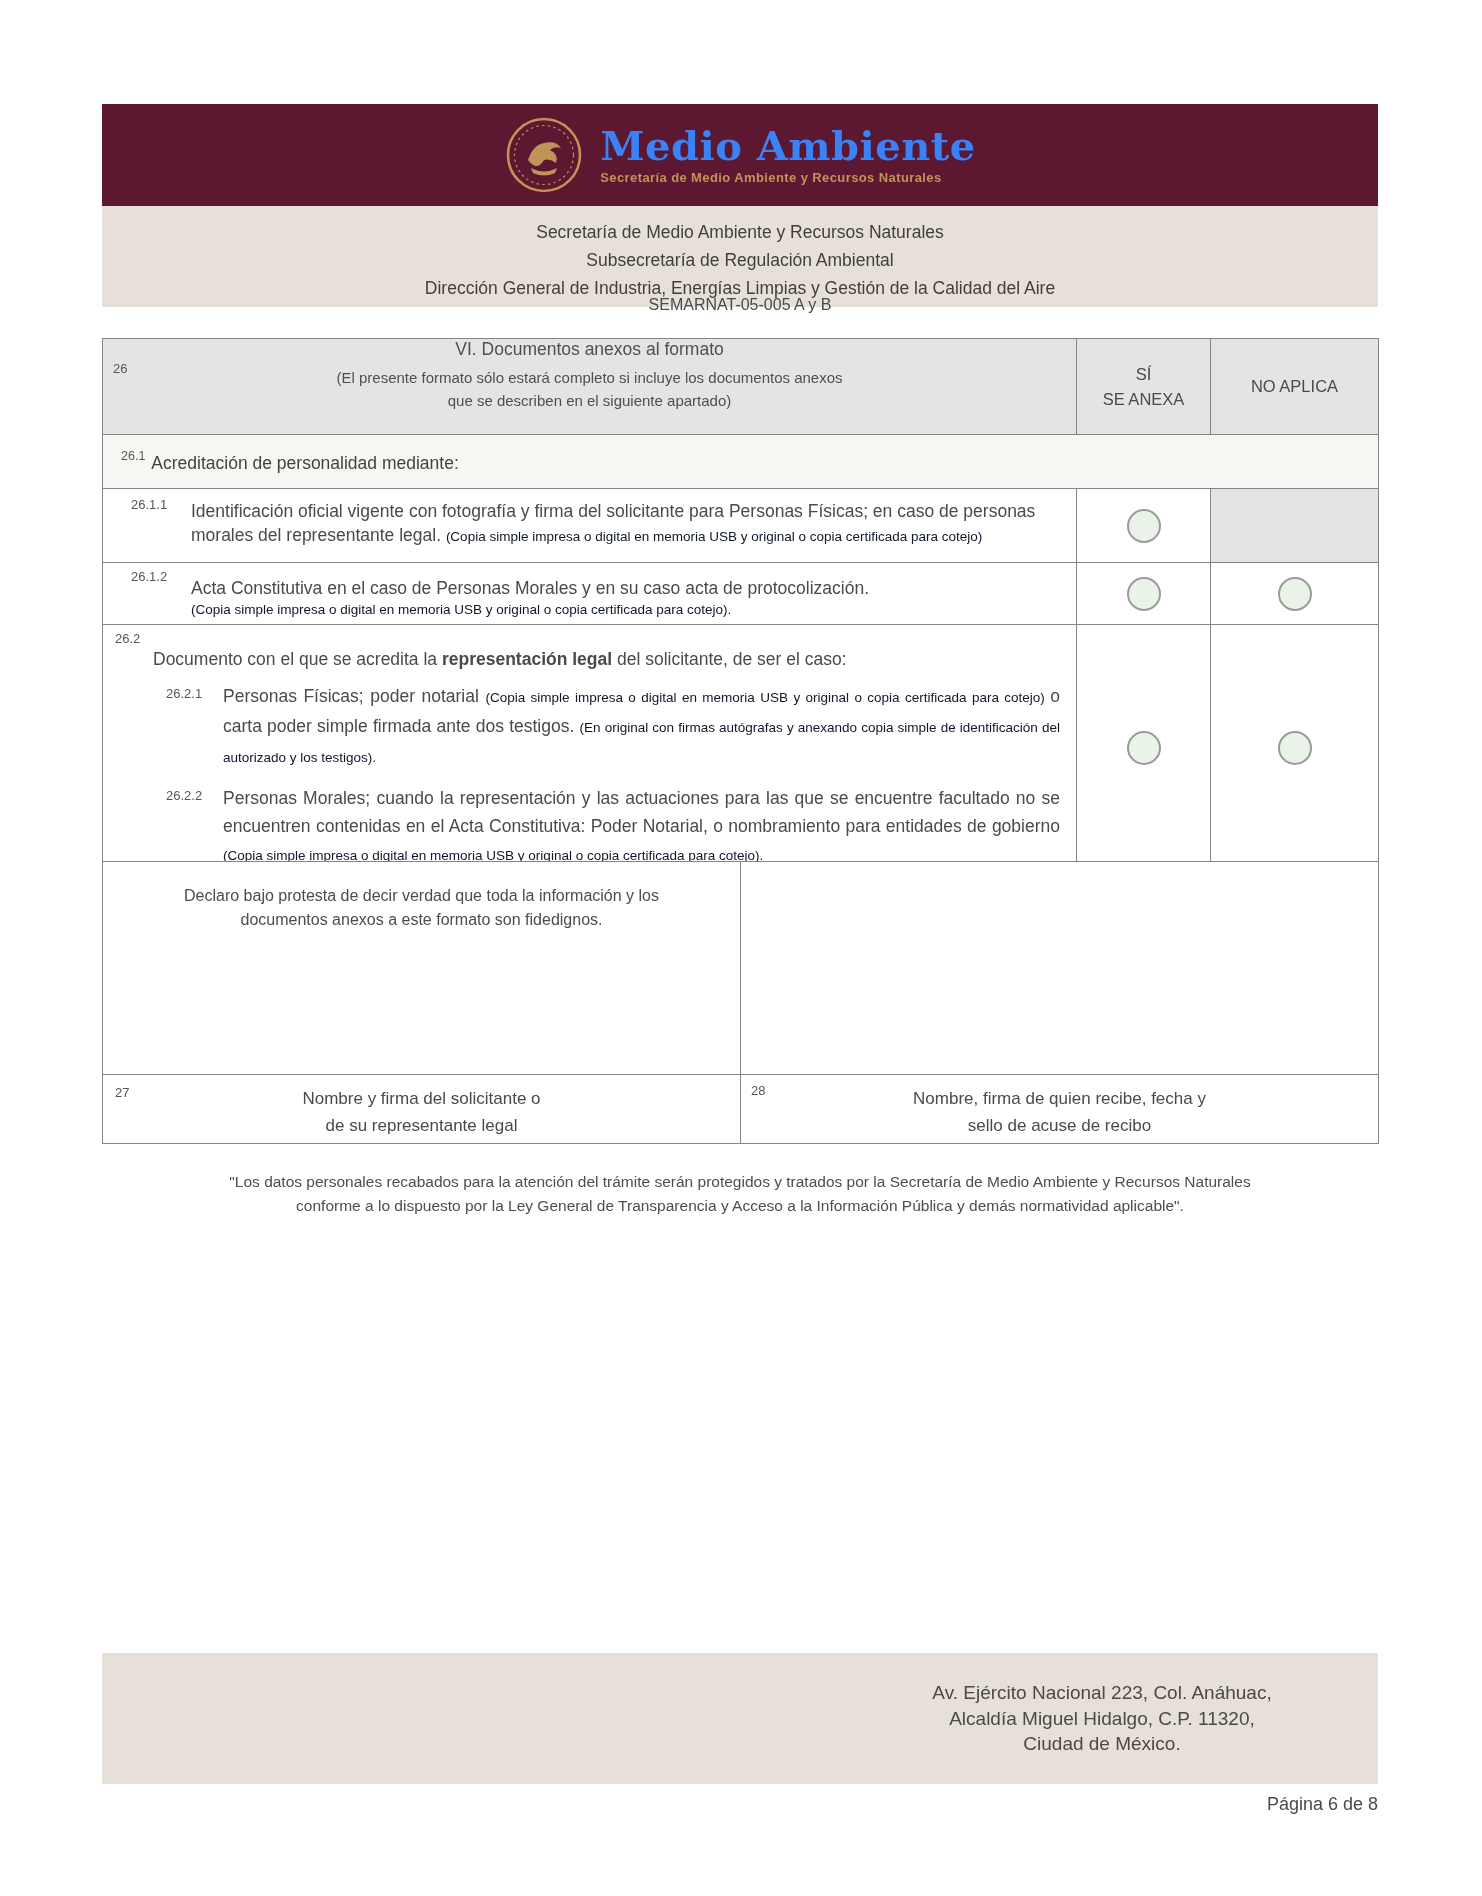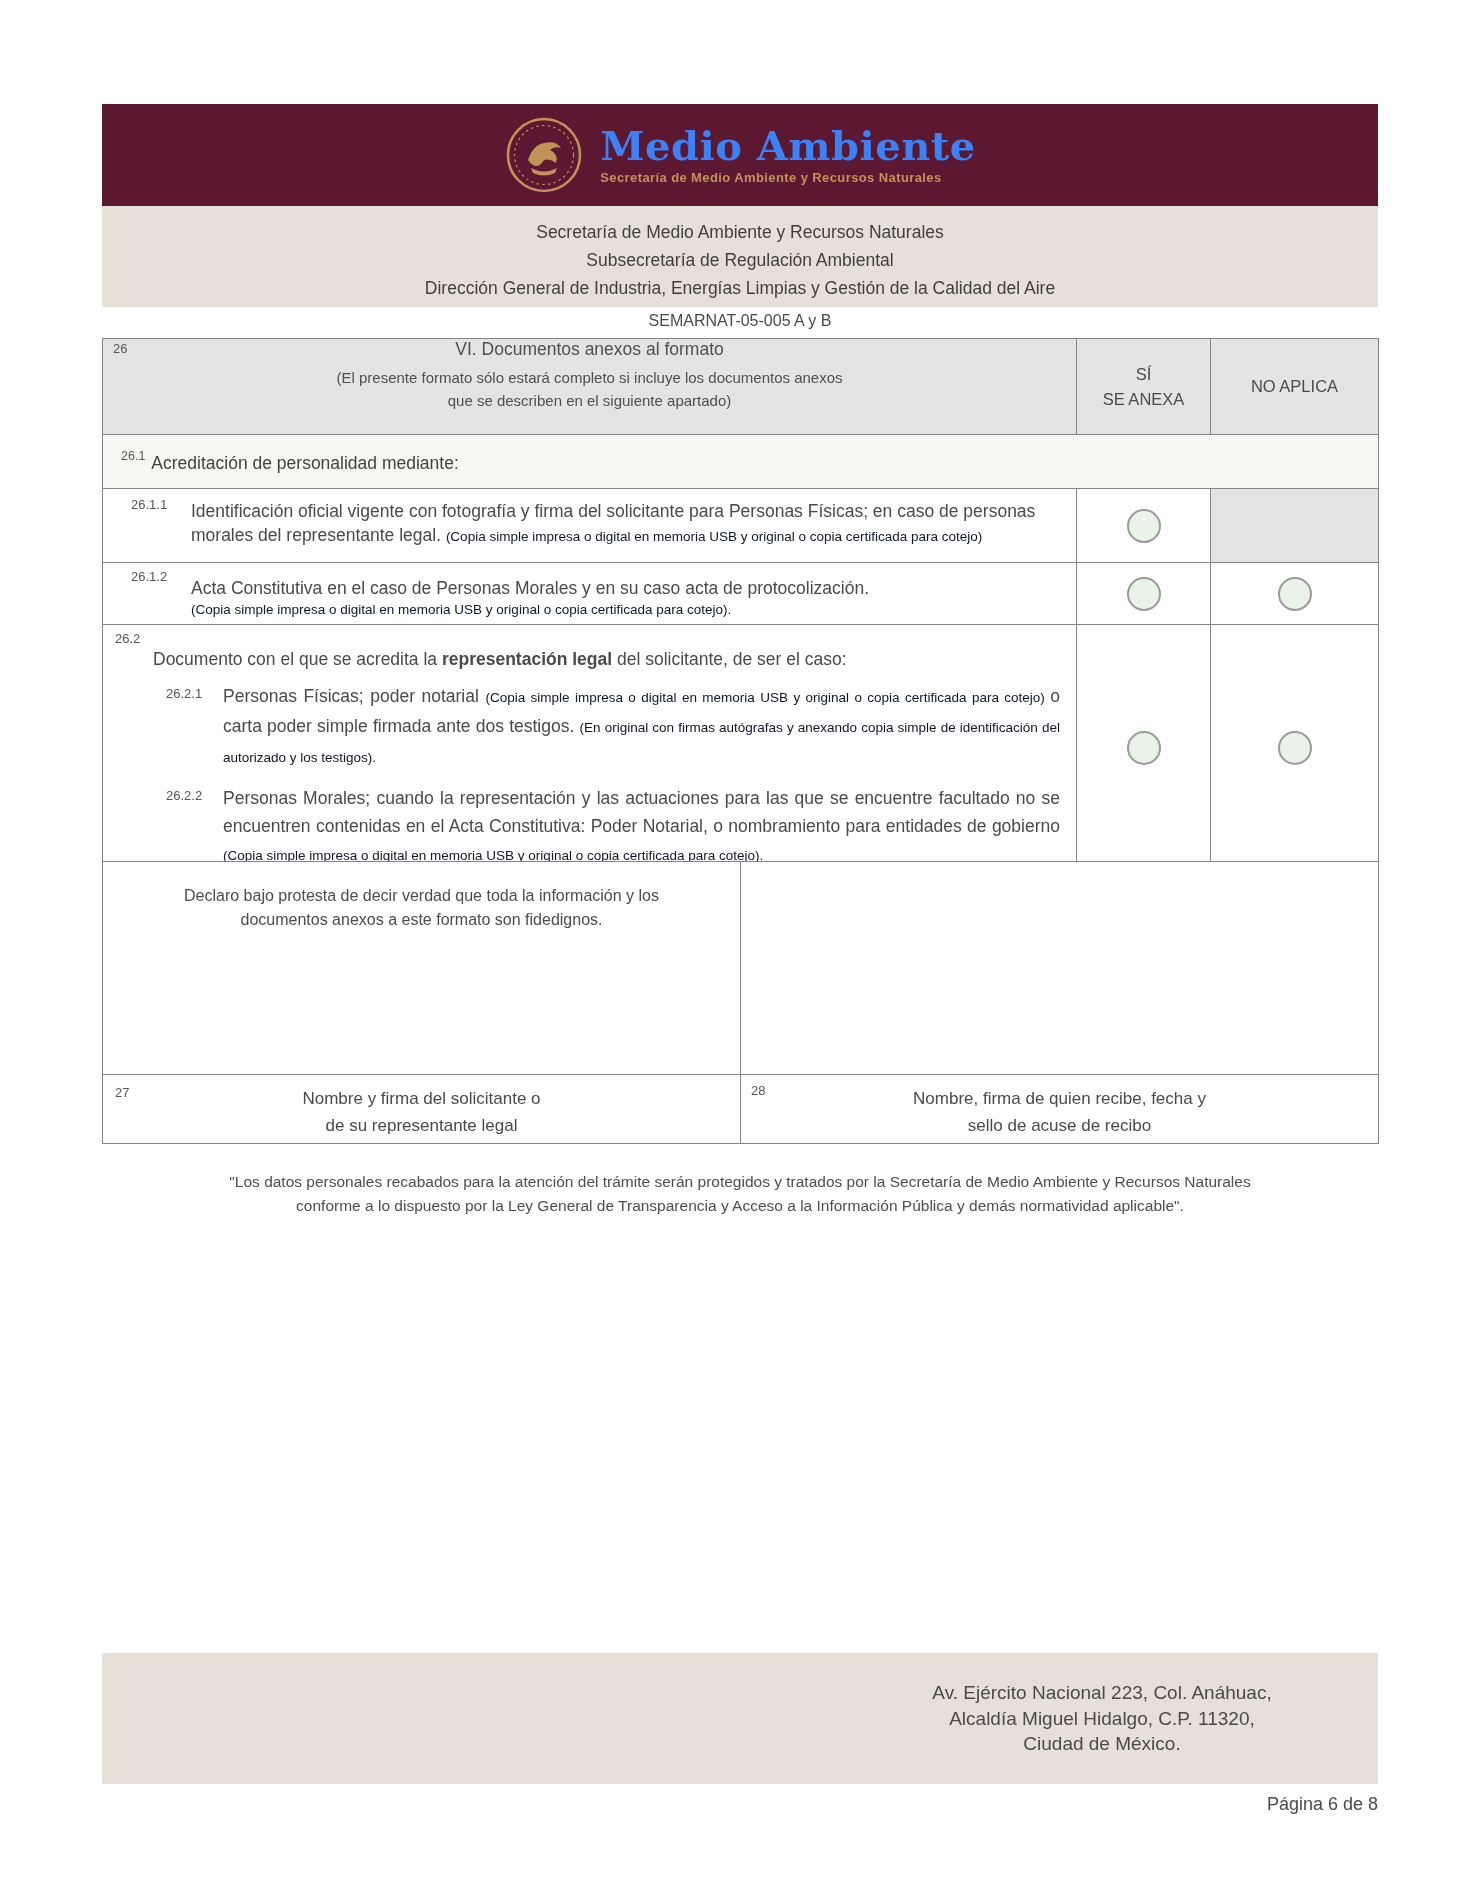--- a/index.html
+++ b/index.html
@@ -24,31 +24,31 @@
   }
 
   
   .letterhead {
     position:absolute; left:102px; top:206px; width:1276px; height:101px;
     background:#e6e0d9; box-sizing:border-box; padding-top:12px;
     text-align:center; font-size:17.5px; line-height:28px; color:#413f3e;
   }
 
   .form-code {
-    position:absolute; left:102px; top:312px; width:1276px;
+    position:absolute; left:102px; top:296px; width:1276px;
     text-align:center; font-size:16px; color:#4a4a49;
   }
 
   
   table.grid { border-collapse:collapse; table-layout:fixed; background:#fff; }
   table.grid td { border:1.5px solid #858585; padding:0; vertical-align:top; box-sizing:border-box; }
   table.annex { position:absolute; left:102px; top:338px; width:1276px; }
 
   .cellwrap { position:relative; width:100%; height:100%; box-sizing:border-box; }
-  .cellnum { position:absolute; top:2px; left:10px; font-size:13px; color:#565656; }
+  .cellnum { position:absolute; top:22px; left:10px; font-size:13px; color:#565656; }
 
   .th-cell { background:#e4e4e4; }
   .annex-title-block { text-align:center; color:#4f4f4e; }
   .annex-title { font-size:17.5px; margin-bottom:6px; }
   .annex-sub { font-size:15px; line-height:23px; }
   .colhead {
     display:flex; flex-direction:column; align-items:center; justify-content:center;
     height:95px; font-size:16.5px; line-height:25px; color:#4a4a49; text-align:center;
   }
 

